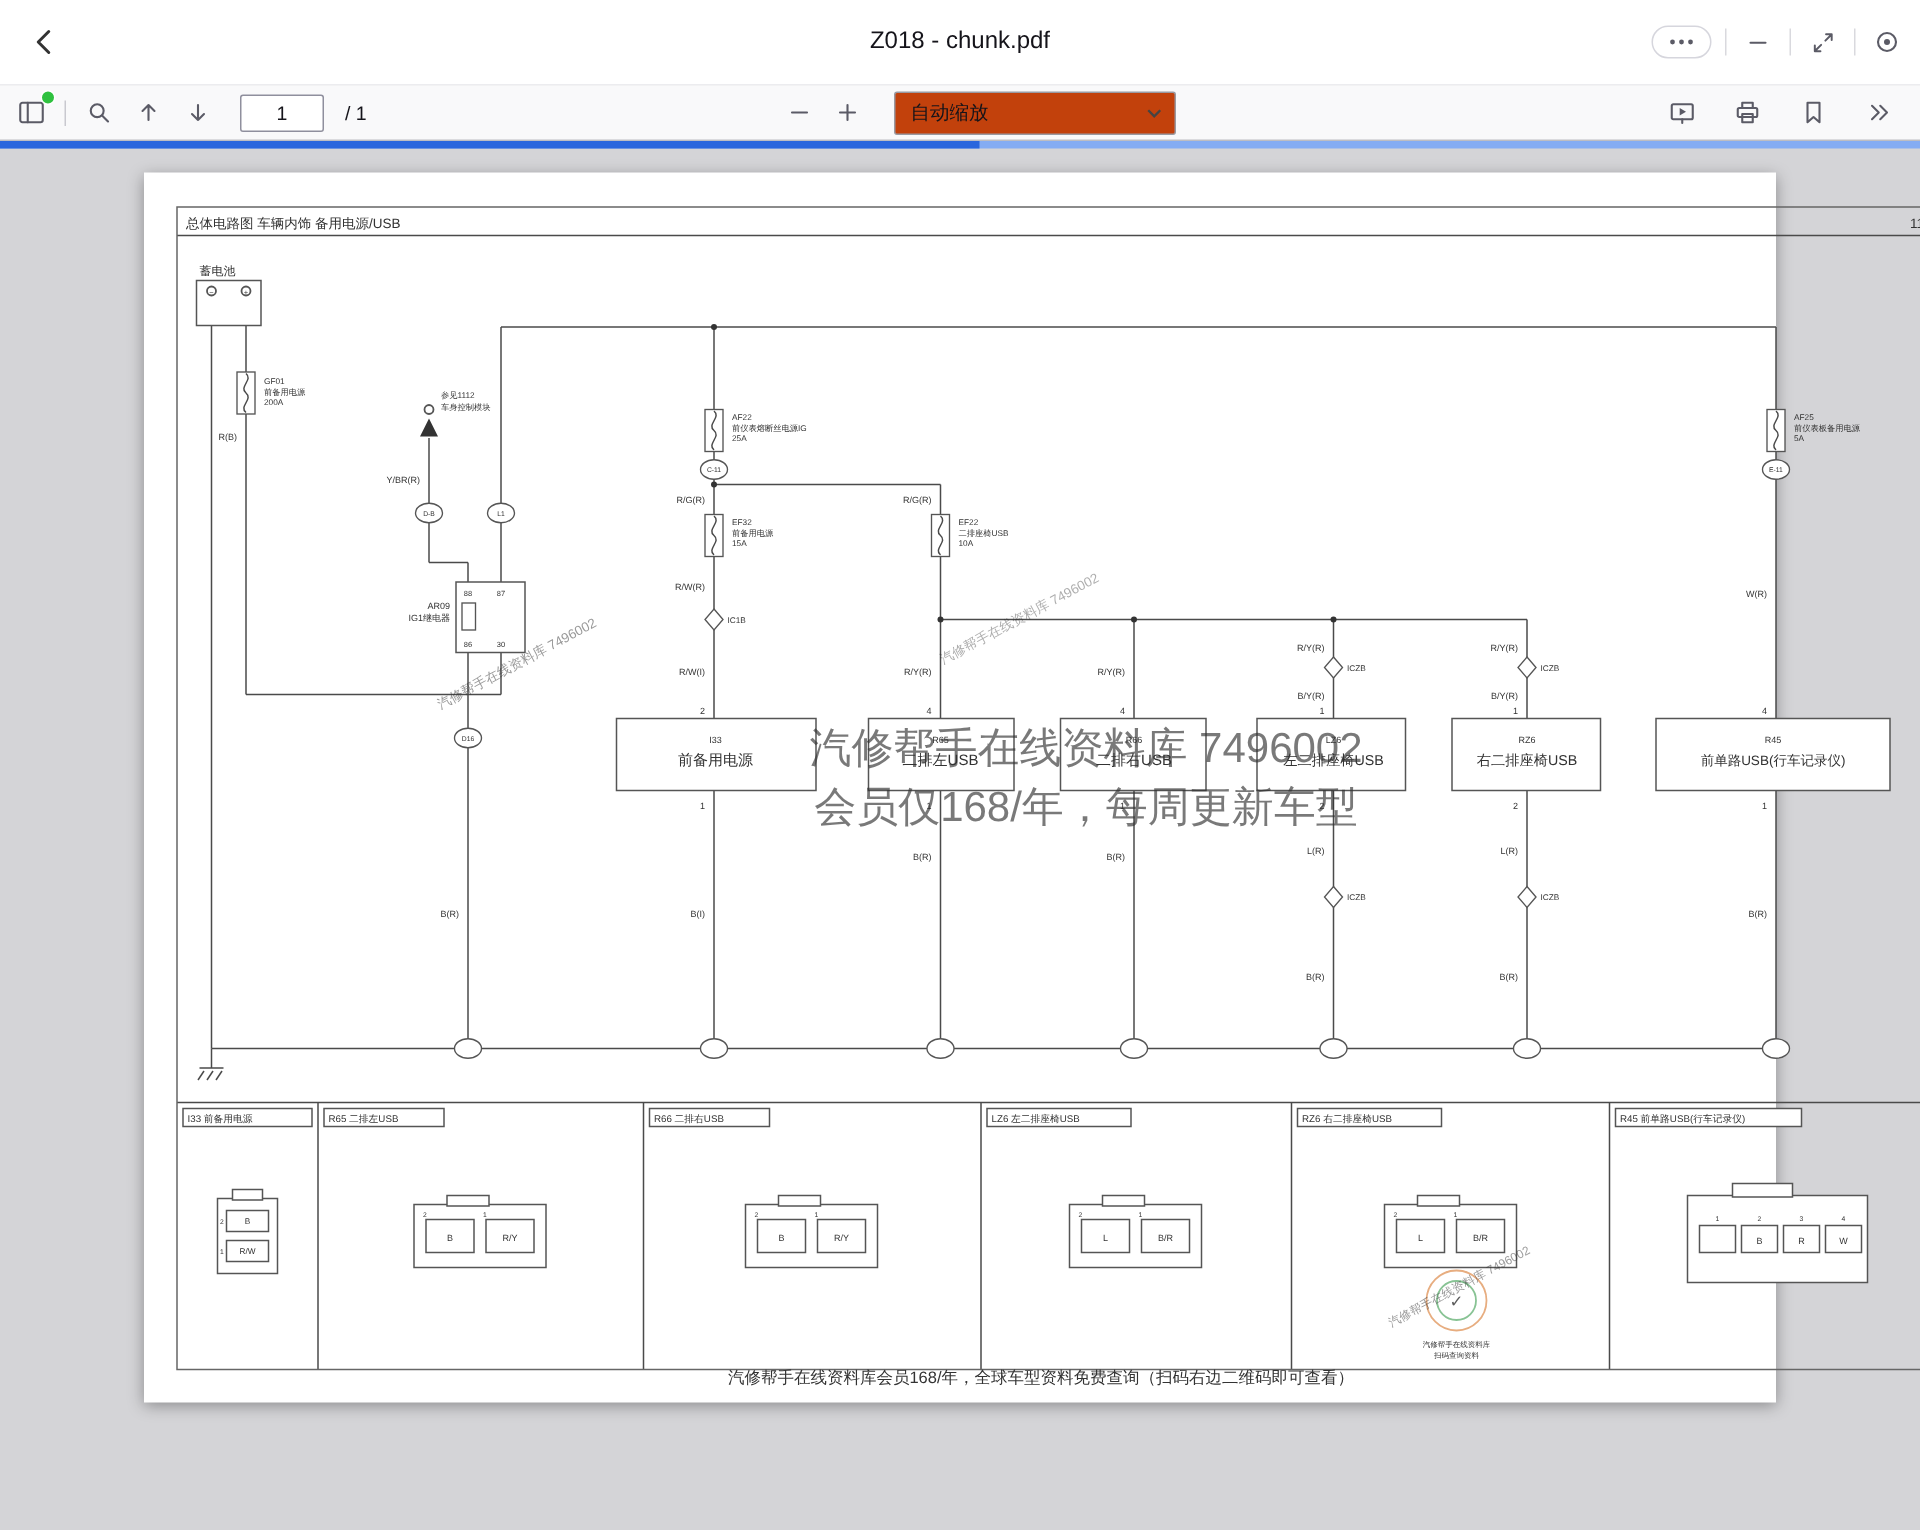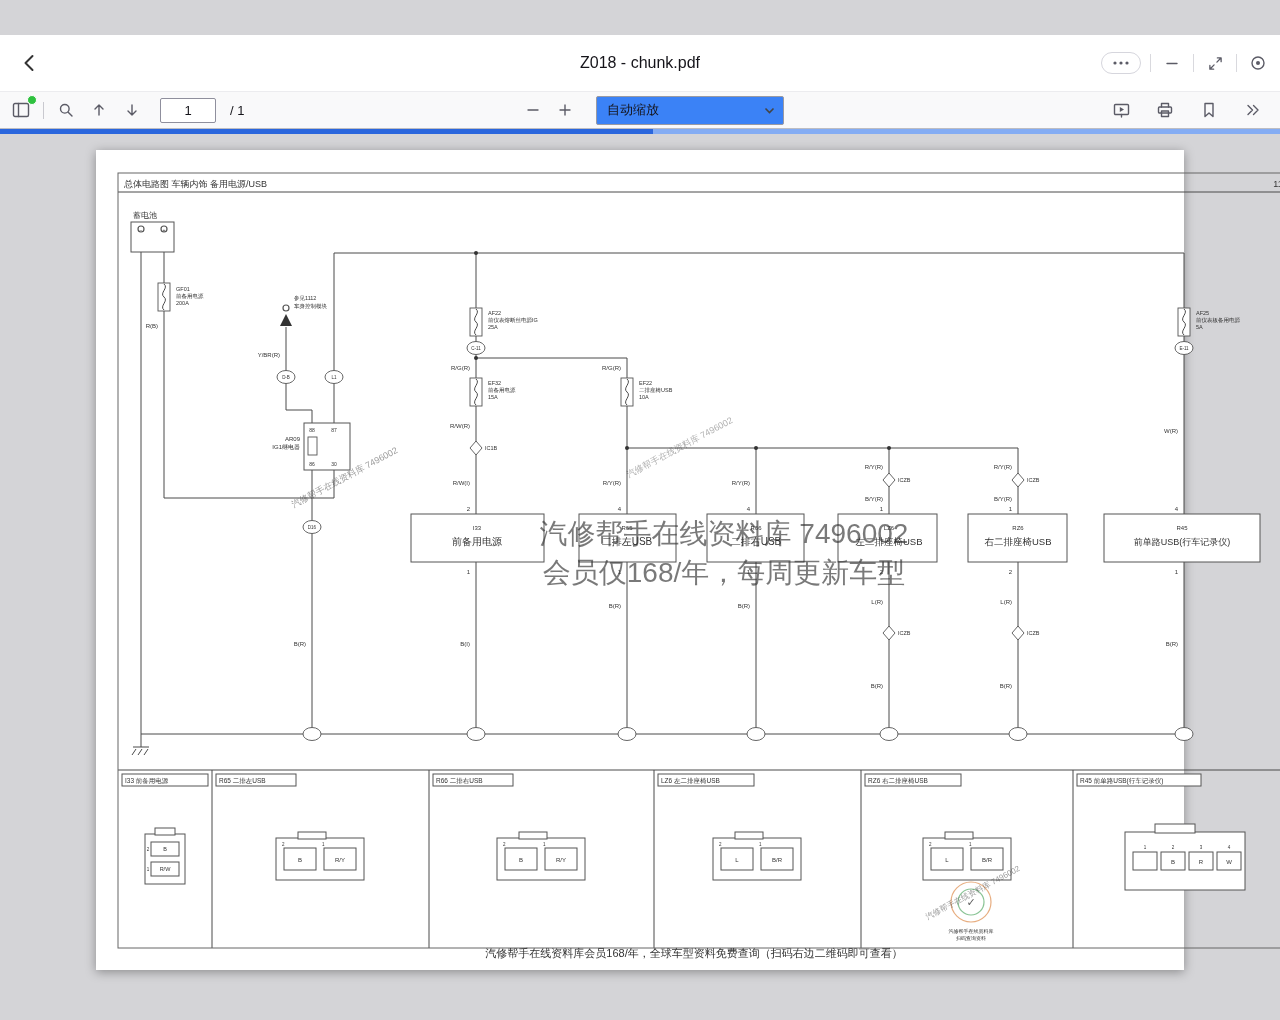--- a/index.html
+++ b/index.html
@@ -2,38 +2,38 @@
 <html><head>
 <meta charset="utf-8">
 <style>
   html,body{margin:0;padding:0;}
   body{width:1280px;height:1020px;overflow:hidden;background:#d4d4d7;
        font-family:"Liberation Sans","DejaVu Sans",sans-serif;color:#1a1a22;}
   button{background:none;border:none;padding:0;margin:0;cursor:pointer;display:flex;align-items:center;justify-content:center;}
 
   
   .titlebar{height:56px;background:#ffffff;border-bottom:1px solid #ececef;position:relative;
-            display:flex;align-items:center;margin-top:35px;}
+            display:flex;align-items:center;}
   .back-btn{margin-left:14px;width:32px;height:32px;}
   .doc-title{position:absolute;left:0;right:0;text-align:center;font-size:16px;color:#15141a;pointer-events:none;}
   .win-controls{position:absolute;right:10px;display:flex;align-items:center;gap:9px;}
   .pill{border:1px solid #d6d6dd;border-radius:13px;padding:3px 10px;height:22px;}
   .vsep{width:1px;height:18px;background:#d9d9de;}
 
   
   .pdfbar{height:36px;background:#f9f9fa;border-bottom:1px solid #bdbdc2;display:flex;align-items:center;position:relative;}
   .tb-left{display:flex;align-items:center;gap:7px;margin-left:8px;}
   .tb-center{position:absolute;left:520px;display:flex;align-items:center;gap:6px;}
   .tb-right{margin-left:auto;display:flex;align-items:center;gap:18px;margin-right:14px;}
   .tb-btn{width:26px;height:26px;border-radius:3px;position:relative;}
   .tb-div{width:1px;height:17px;background:#c9c9cf;margin:0 2px;}
   .page-input{width:50px;height:21px;border:1px solid #8f8f9d;border-radius:2px;background:#fff;
               font-size:13px;text-align:center;font-family:inherit;color:#15141a;margin-left:8px;}
   .page-total{font-size:13px;color:#15141a;margin-left:7px;}
-  .zoom-select{width:168px;height:27px;border:1px solid #9a9aa2;border-radius:2px;background:#3b82f6;
+  .zoom-select{width:168px;height:27px;border:1px solid #9a9aa2;border-radius:2px;background:#c2410c;
                display:flex;align-items:center;justify-content:space-between;padding:0 8px 0 10px;
                font-size:13px;color:#15141a;margin-left:12px;}
   .green-dot{position:absolute;top:-2px;right:-3px;width:8px;height:8px;border-radius:50%;background:#2fc13f;border:1px solid #fff;}
 
   
   .progress{height:5px;background:#84acf3;position:relative;}
   .progress .bar{position:absolute;left:0;top:0;height:100%;width:51%;background:#2a66dd;}
 
   
   .viewer{height:923px;overflow:hidden;display:flex;flex-direction:column;align-items:center;background:#d4d4d7;}

